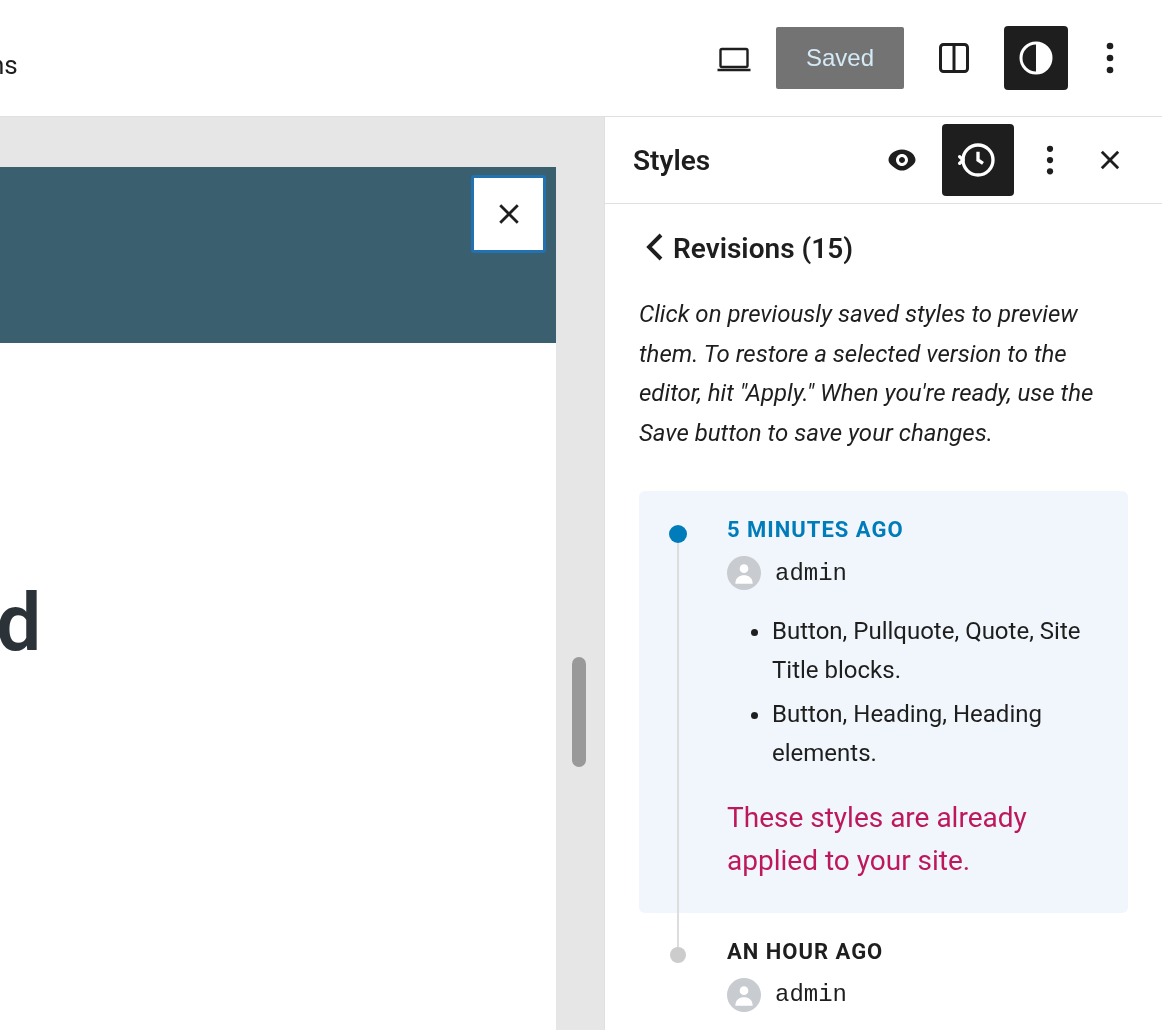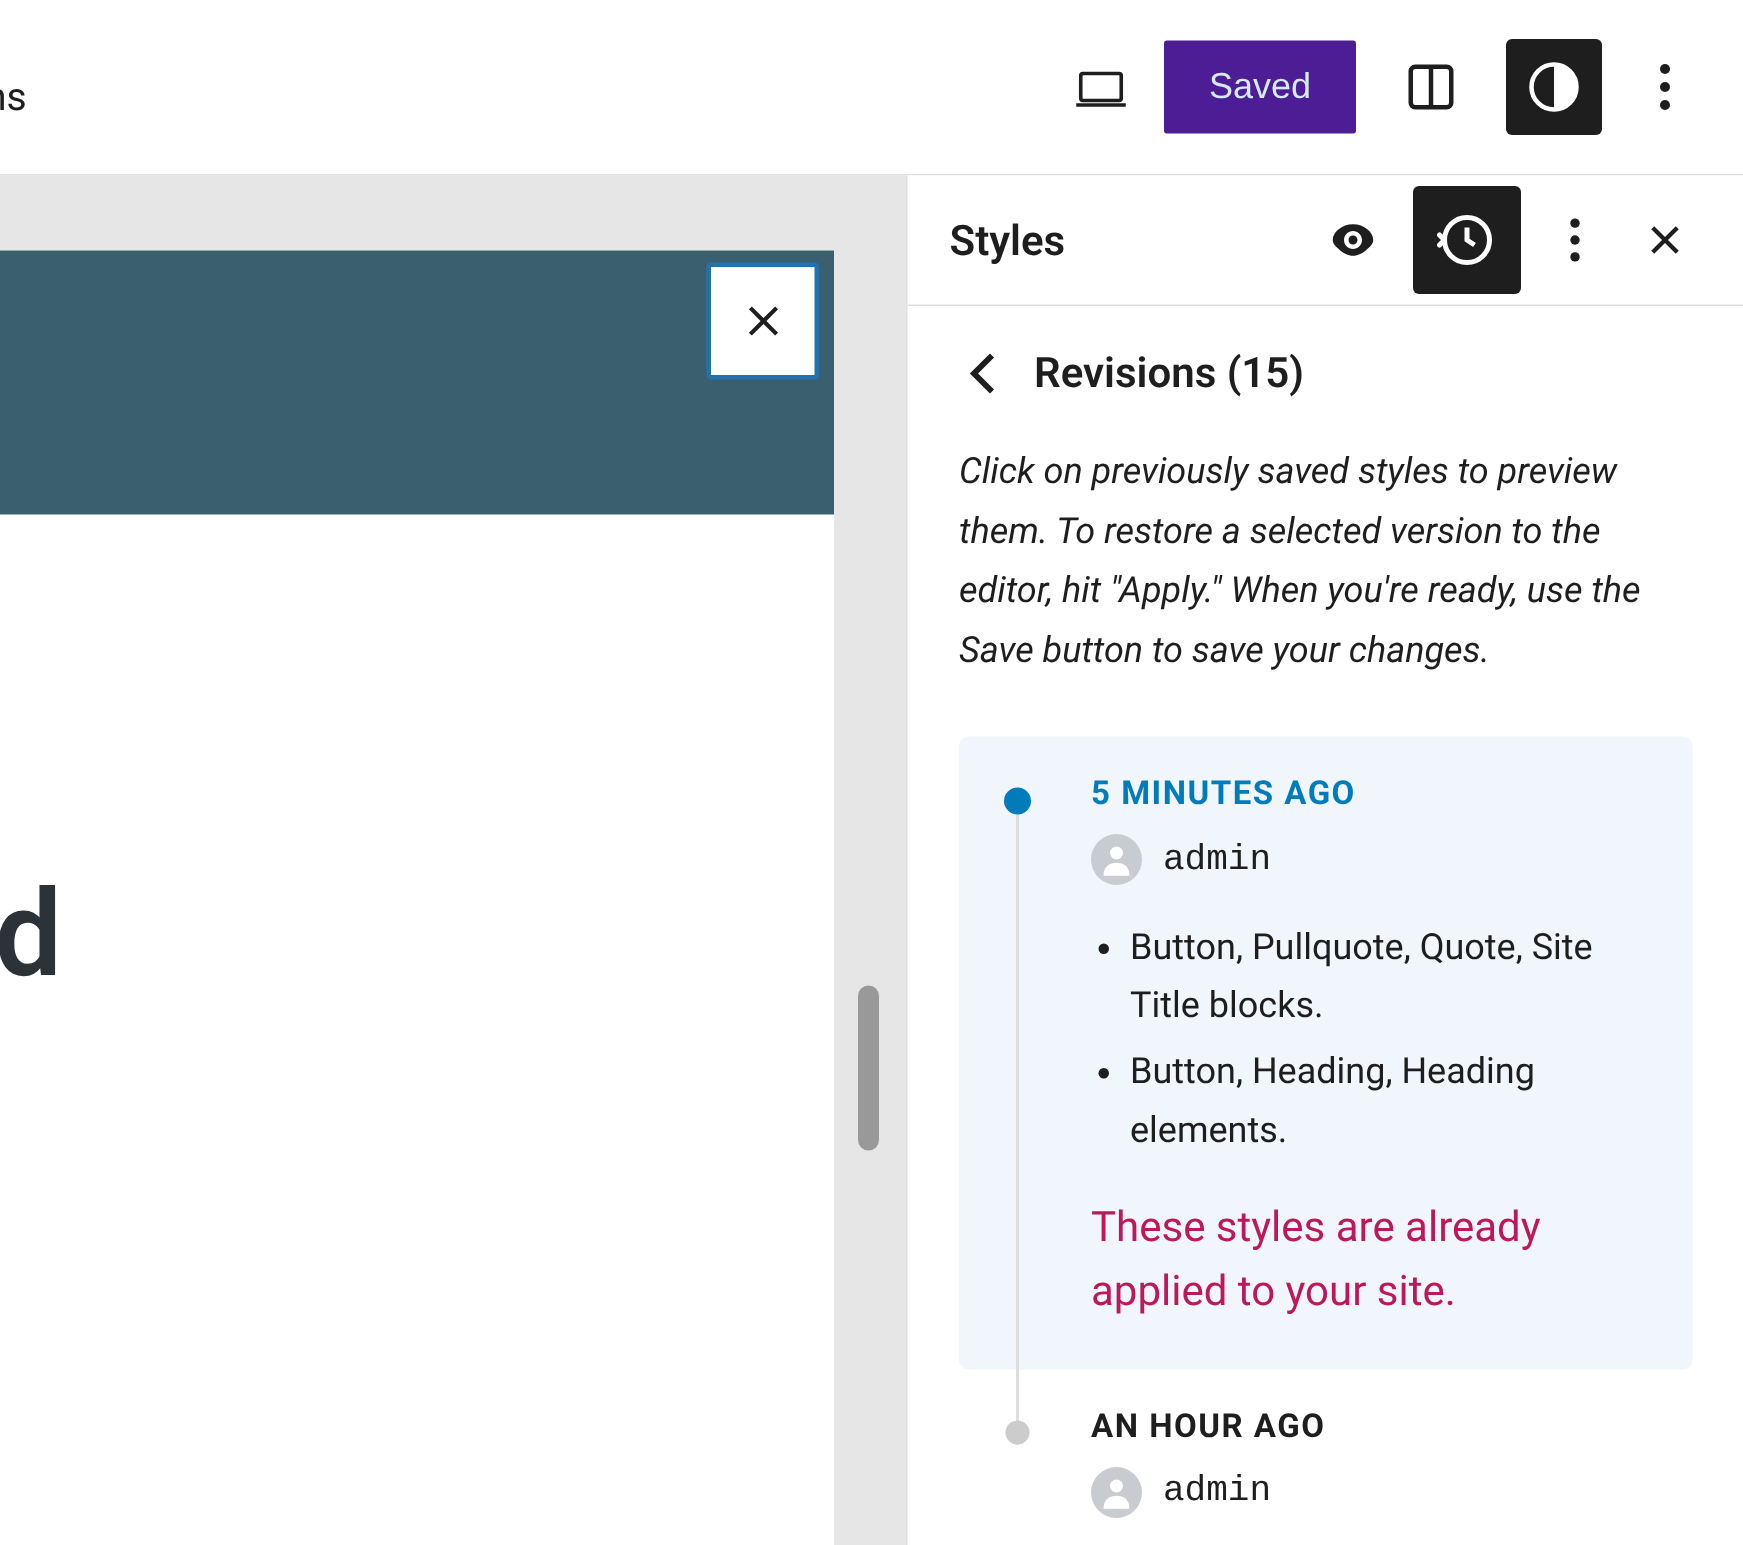--- a/index.html
+++ b/index.html
@@ -38,21 +38,21 @@
     }
     .device-icon {
       width: 48px;
       height: 48px;
       display: flex;
       align-items: center;
       justify-content: center;
       cursor: pointer;
     }
     .saved-button {
-      background: #4c1d95;
+      background: #737373;
       color: #d4eaf6;
       border: none;
       padding: 0 30px;
       height: 62px;
       font-size: 24px;
       font-weight: 500;
       cursor: default;
       border-radius: 2px;
     }
     .square-button {
@@ -193,22 +193,22 @@
       cursor: pointer;
     }
     
     
     .revisions-content {
       padding: 28px 34px;
       overflow-y: auto;
     }
     .revisions-header {
       display: flex;
-      align-items: center;
-      gap: 24px;
+      align-items: flex-start;
+      gap: 8px;
       margin-bottom: 30px;
     }
     .back-arrow {
       cursor: pointer;
       display: flex;
       align-items: center;
       padding-left: 6px;
     }
     .revisions-title {
       font-size: 28px;
@@ -288,20 +288,21 @@
     }
     .revision-changes {
       margin-left: 26px;
       margin-bottom: 24px;
     }
     .revision-changes li {
       font-size: 24px;
       line-height: 1.6;
       color: #1e1e1e;
       margin-bottom: 6px;
+      margin-left: 19px;
     }
     .revision-note {
       font-size: 28px;
       line-height: 1.55;
       color: #be185d;
     }
   </style>
 </head>
 <body>
 

